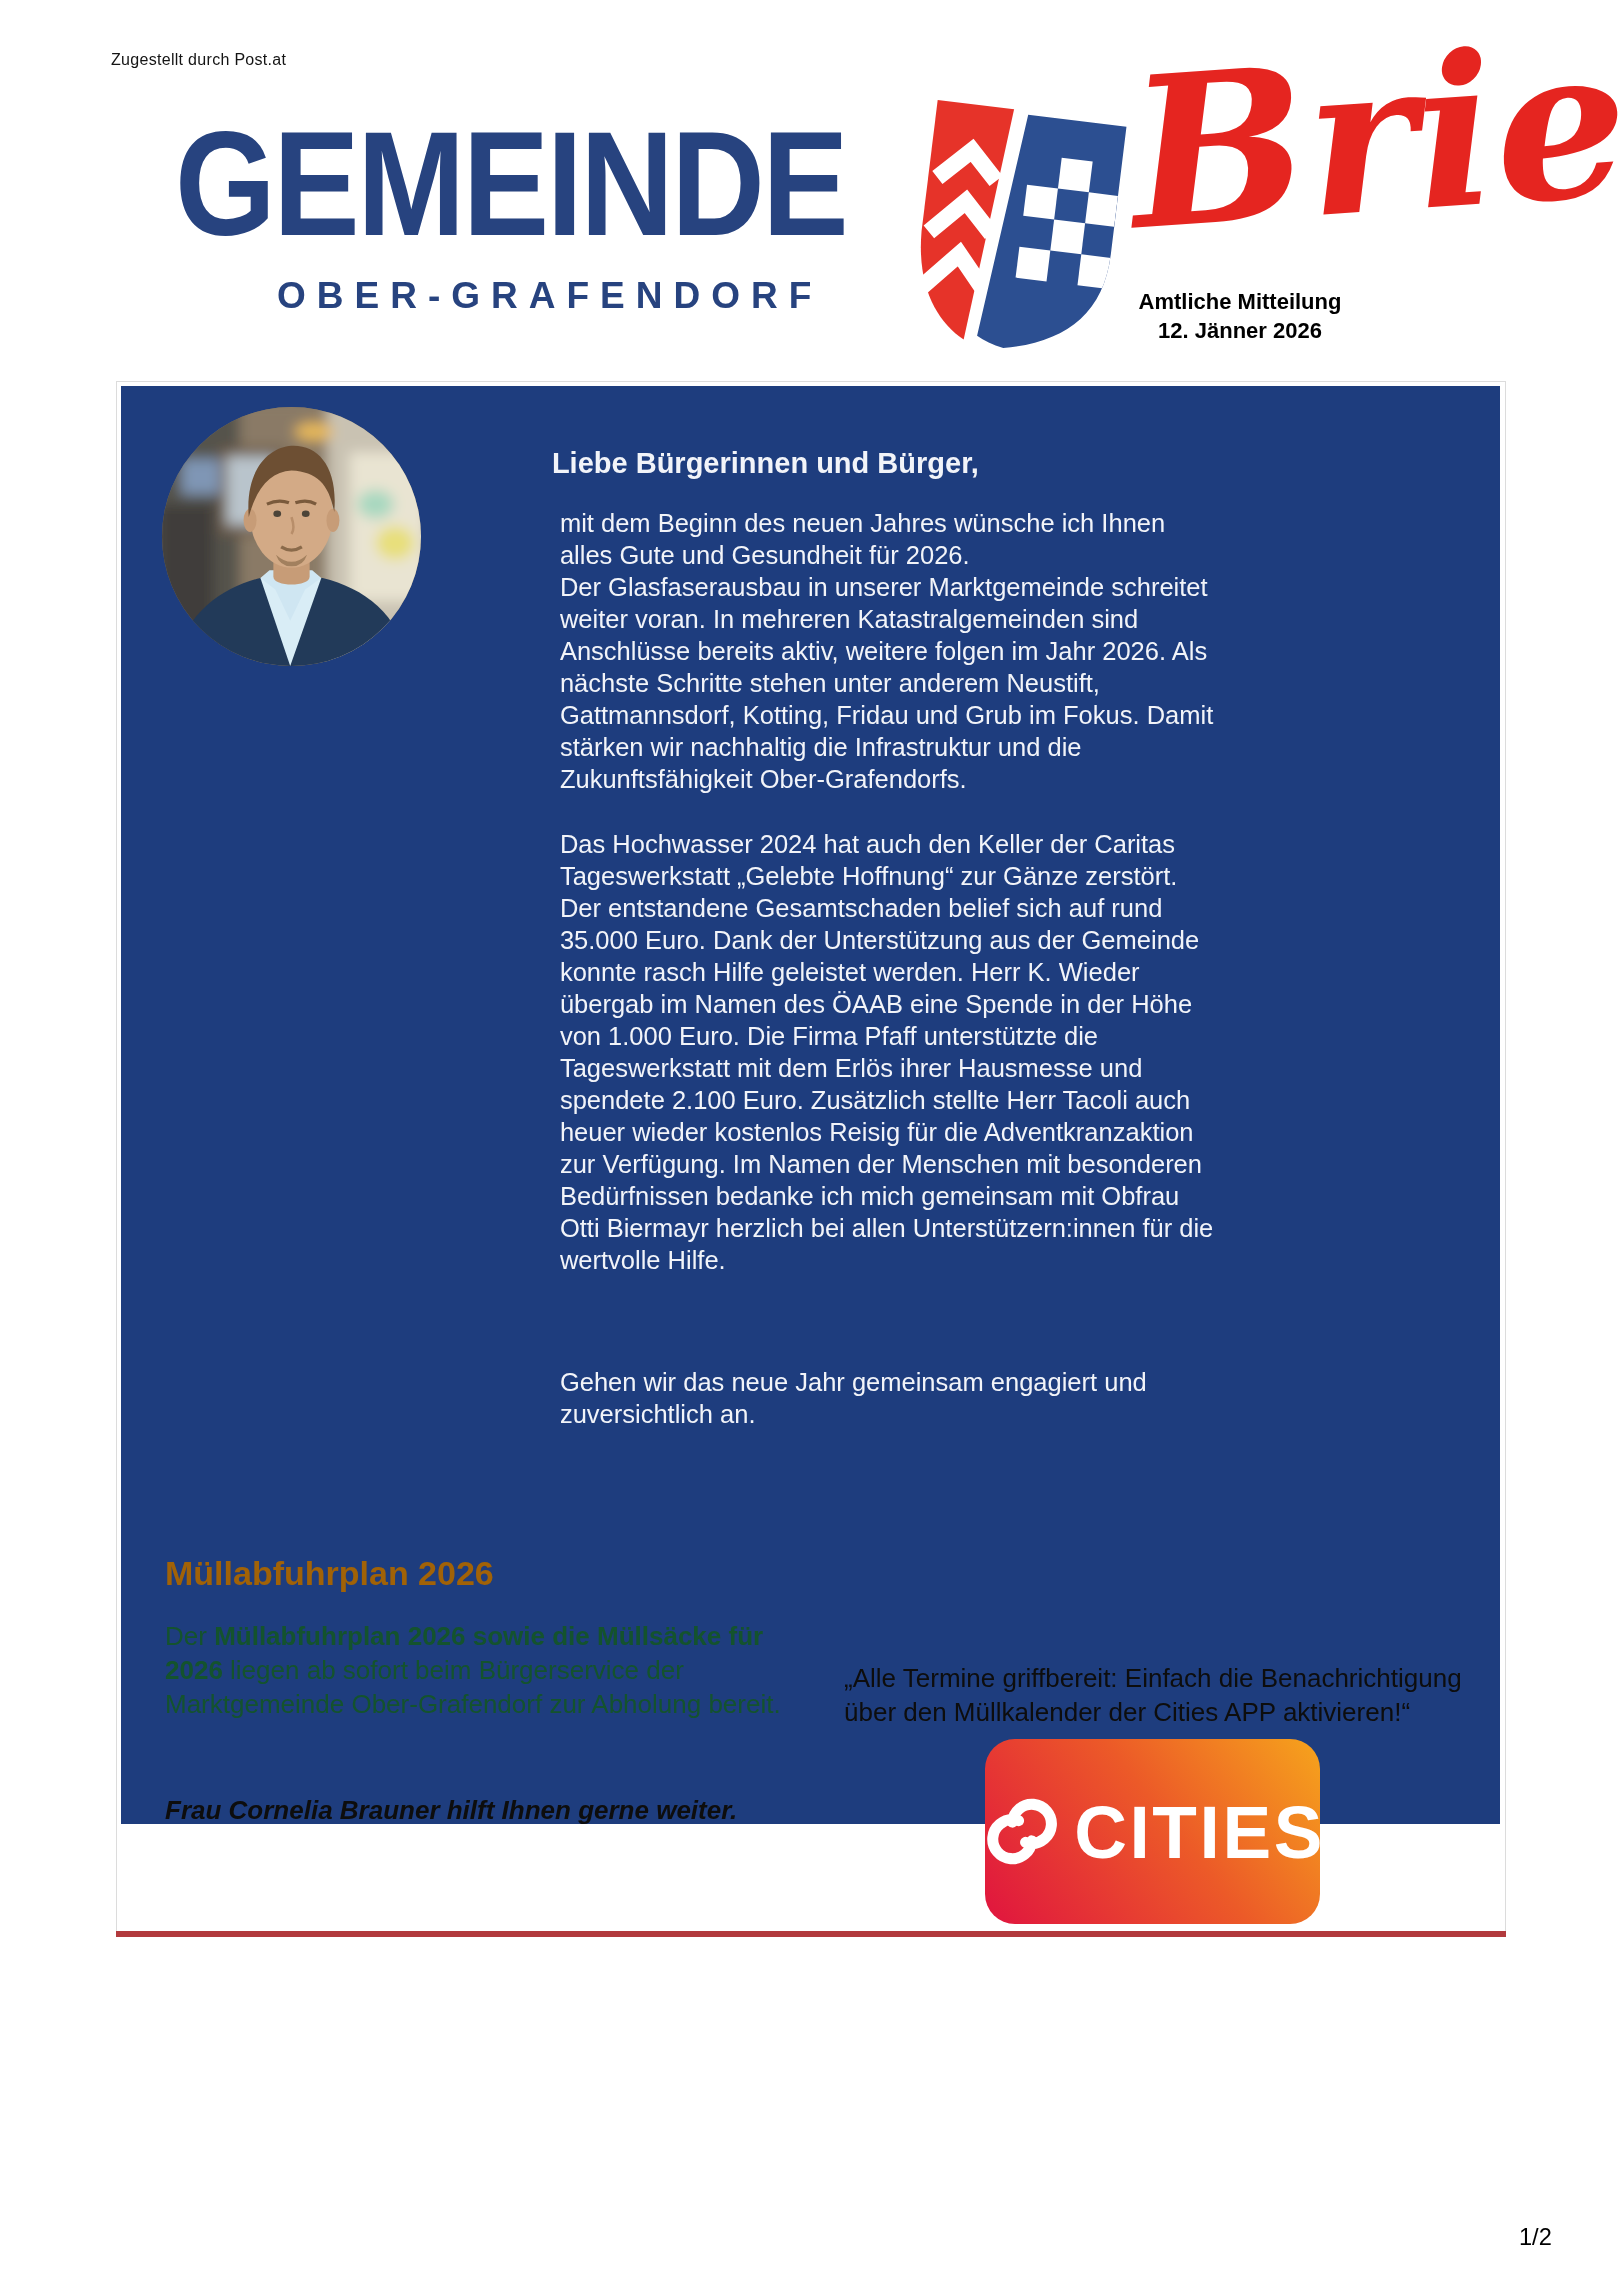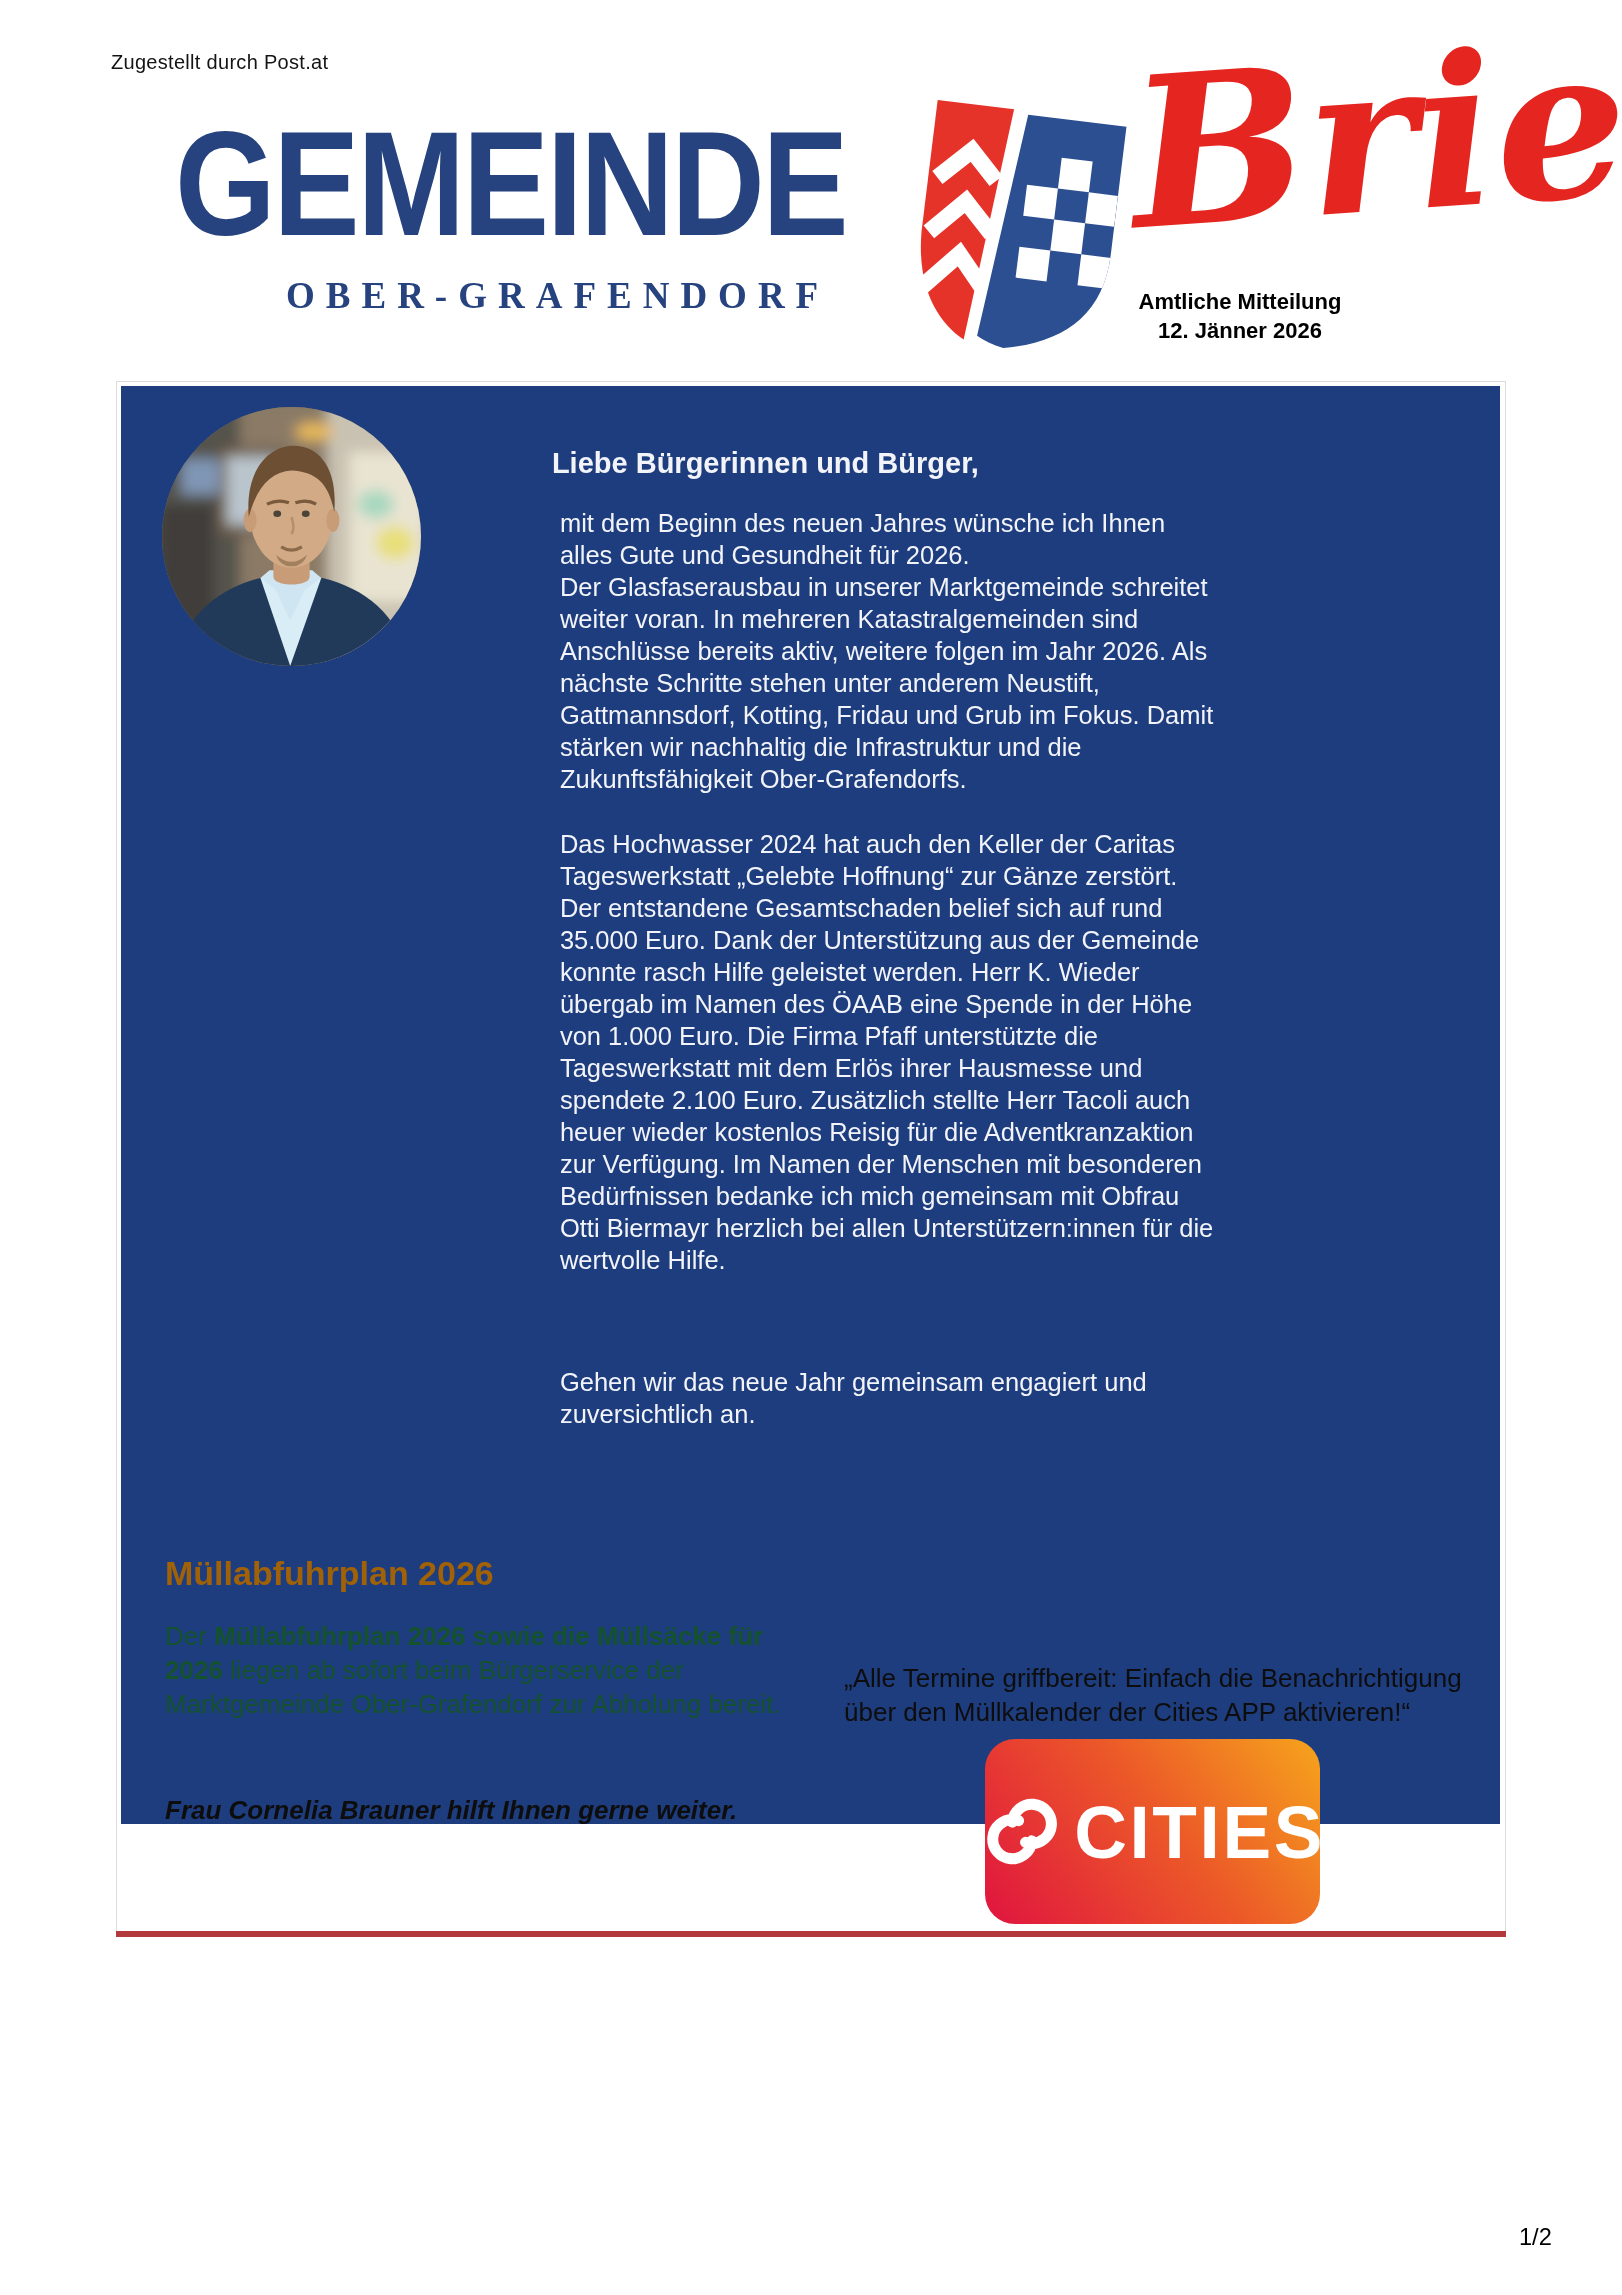--- a/index.html
+++ b/index.html
@@ -3,28 +3,28 @@
 <meta charset="utf-8">
 <style>
   html,body{margin:0;padding:0;}
   body{
     width:1622px;height:2295px;position:relative;background:#ffffff;
     font-family:"Liberation Sans",sans-serif;color:#1a1a1a;overflow:hidden;
   }
   .abs{position:absolute;}
 
   
-  .delivery-note{left:111px;top:51px;font-size:20px;color:#141414;letter-spacing:0.3px;}
+  .delivery-note{left:111px;top:51px;font-size:16px;color:#141414;letter-spacing:0.3px;}
   .logo-title{
     left:175px;top:110px;font-size:135px;font-weight:bold;color:#27437f;
     letter-spacing:-2.6px;transform:scale(0.96,1.10);transform-origin:left top;line-height:1;
   }
   .logo-subtitle{
-    left:286px;top:277px;font-size:37px;font-weight:600;color:#27437f;
-    letter-spacing:11px;line-height:1;font-family:Liberation Serif, serif;
+    left:277px;top:277px;font-size:37px;font-weight:600;color:#27437f;
+    letter-spacing:11px;line-height:1;
   }
   .crest{left:908px;top:97px;width:220px;height:262px;transform:rotate(7deg);}
   .brief-script{
     left:1124px;top:51px;font-size:208px;line-height:1;color:#e52520;
     font-family:"DejaVu Serif",serif;font-style:italic;font-weight:bold;
     transform:rotate(-4deg);transform-origin:left top;
   }
   .official-block{left:1086px;top:287px;width:308px;text-align:center;}
   .official-label{font-size:22px;font-weight:bold;line-height:29px;color:#000;}
   .official-date{font-size:22px;font-weight:bold;line-height:29px;color:#000;}

